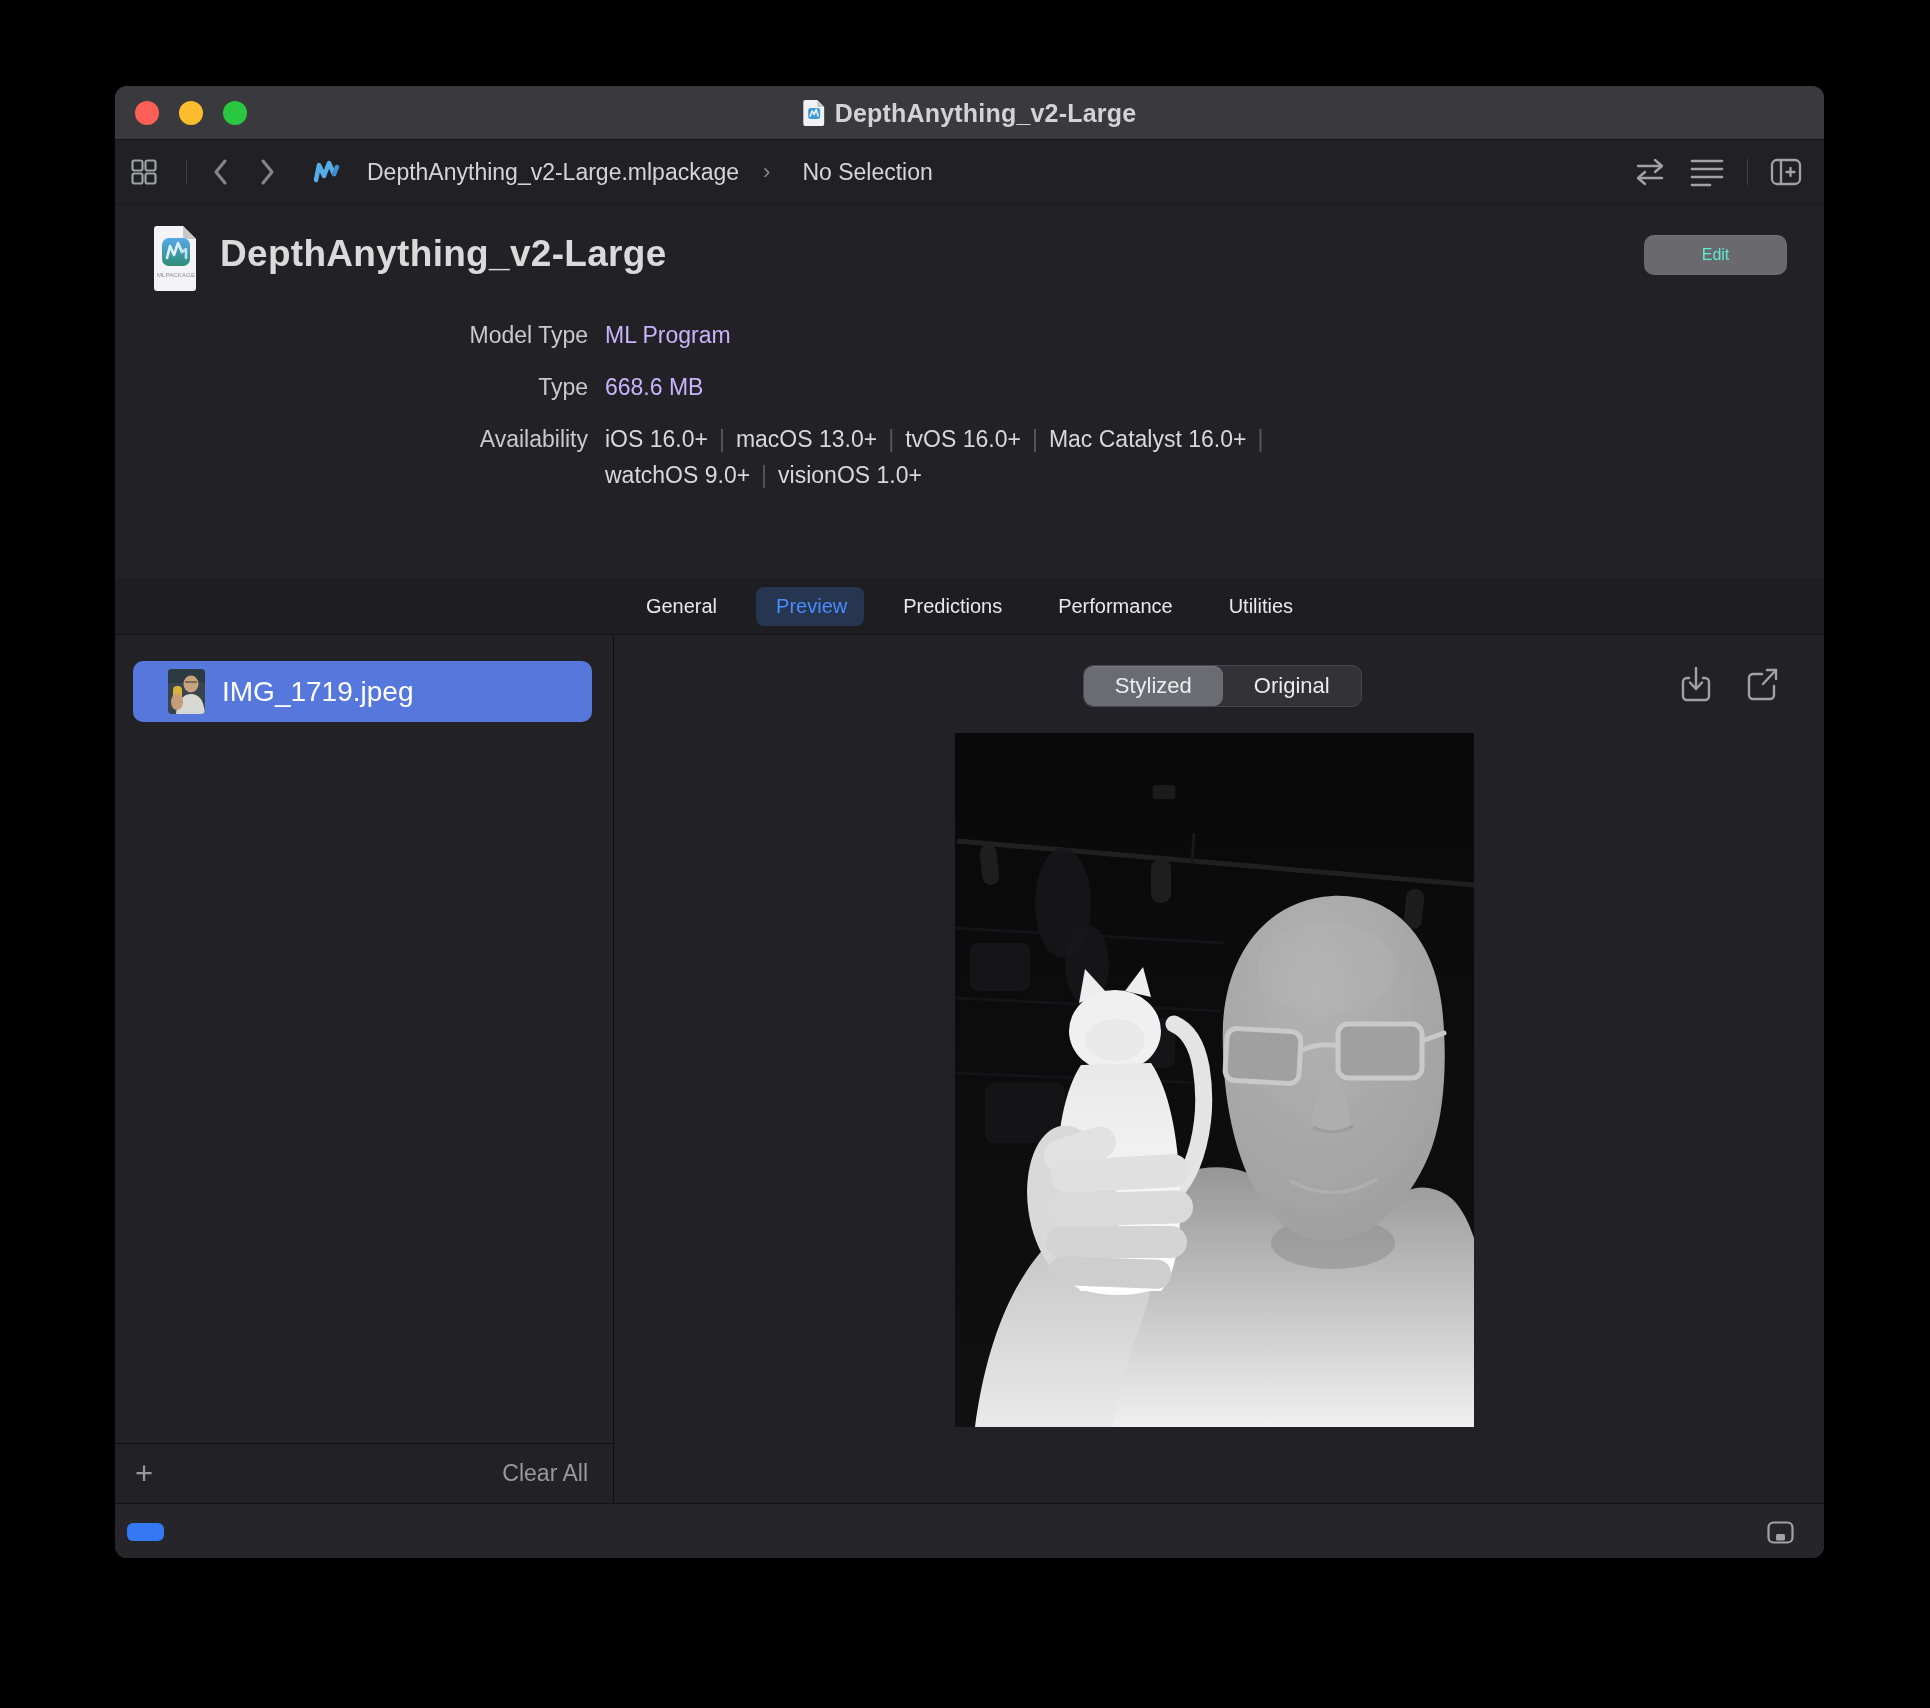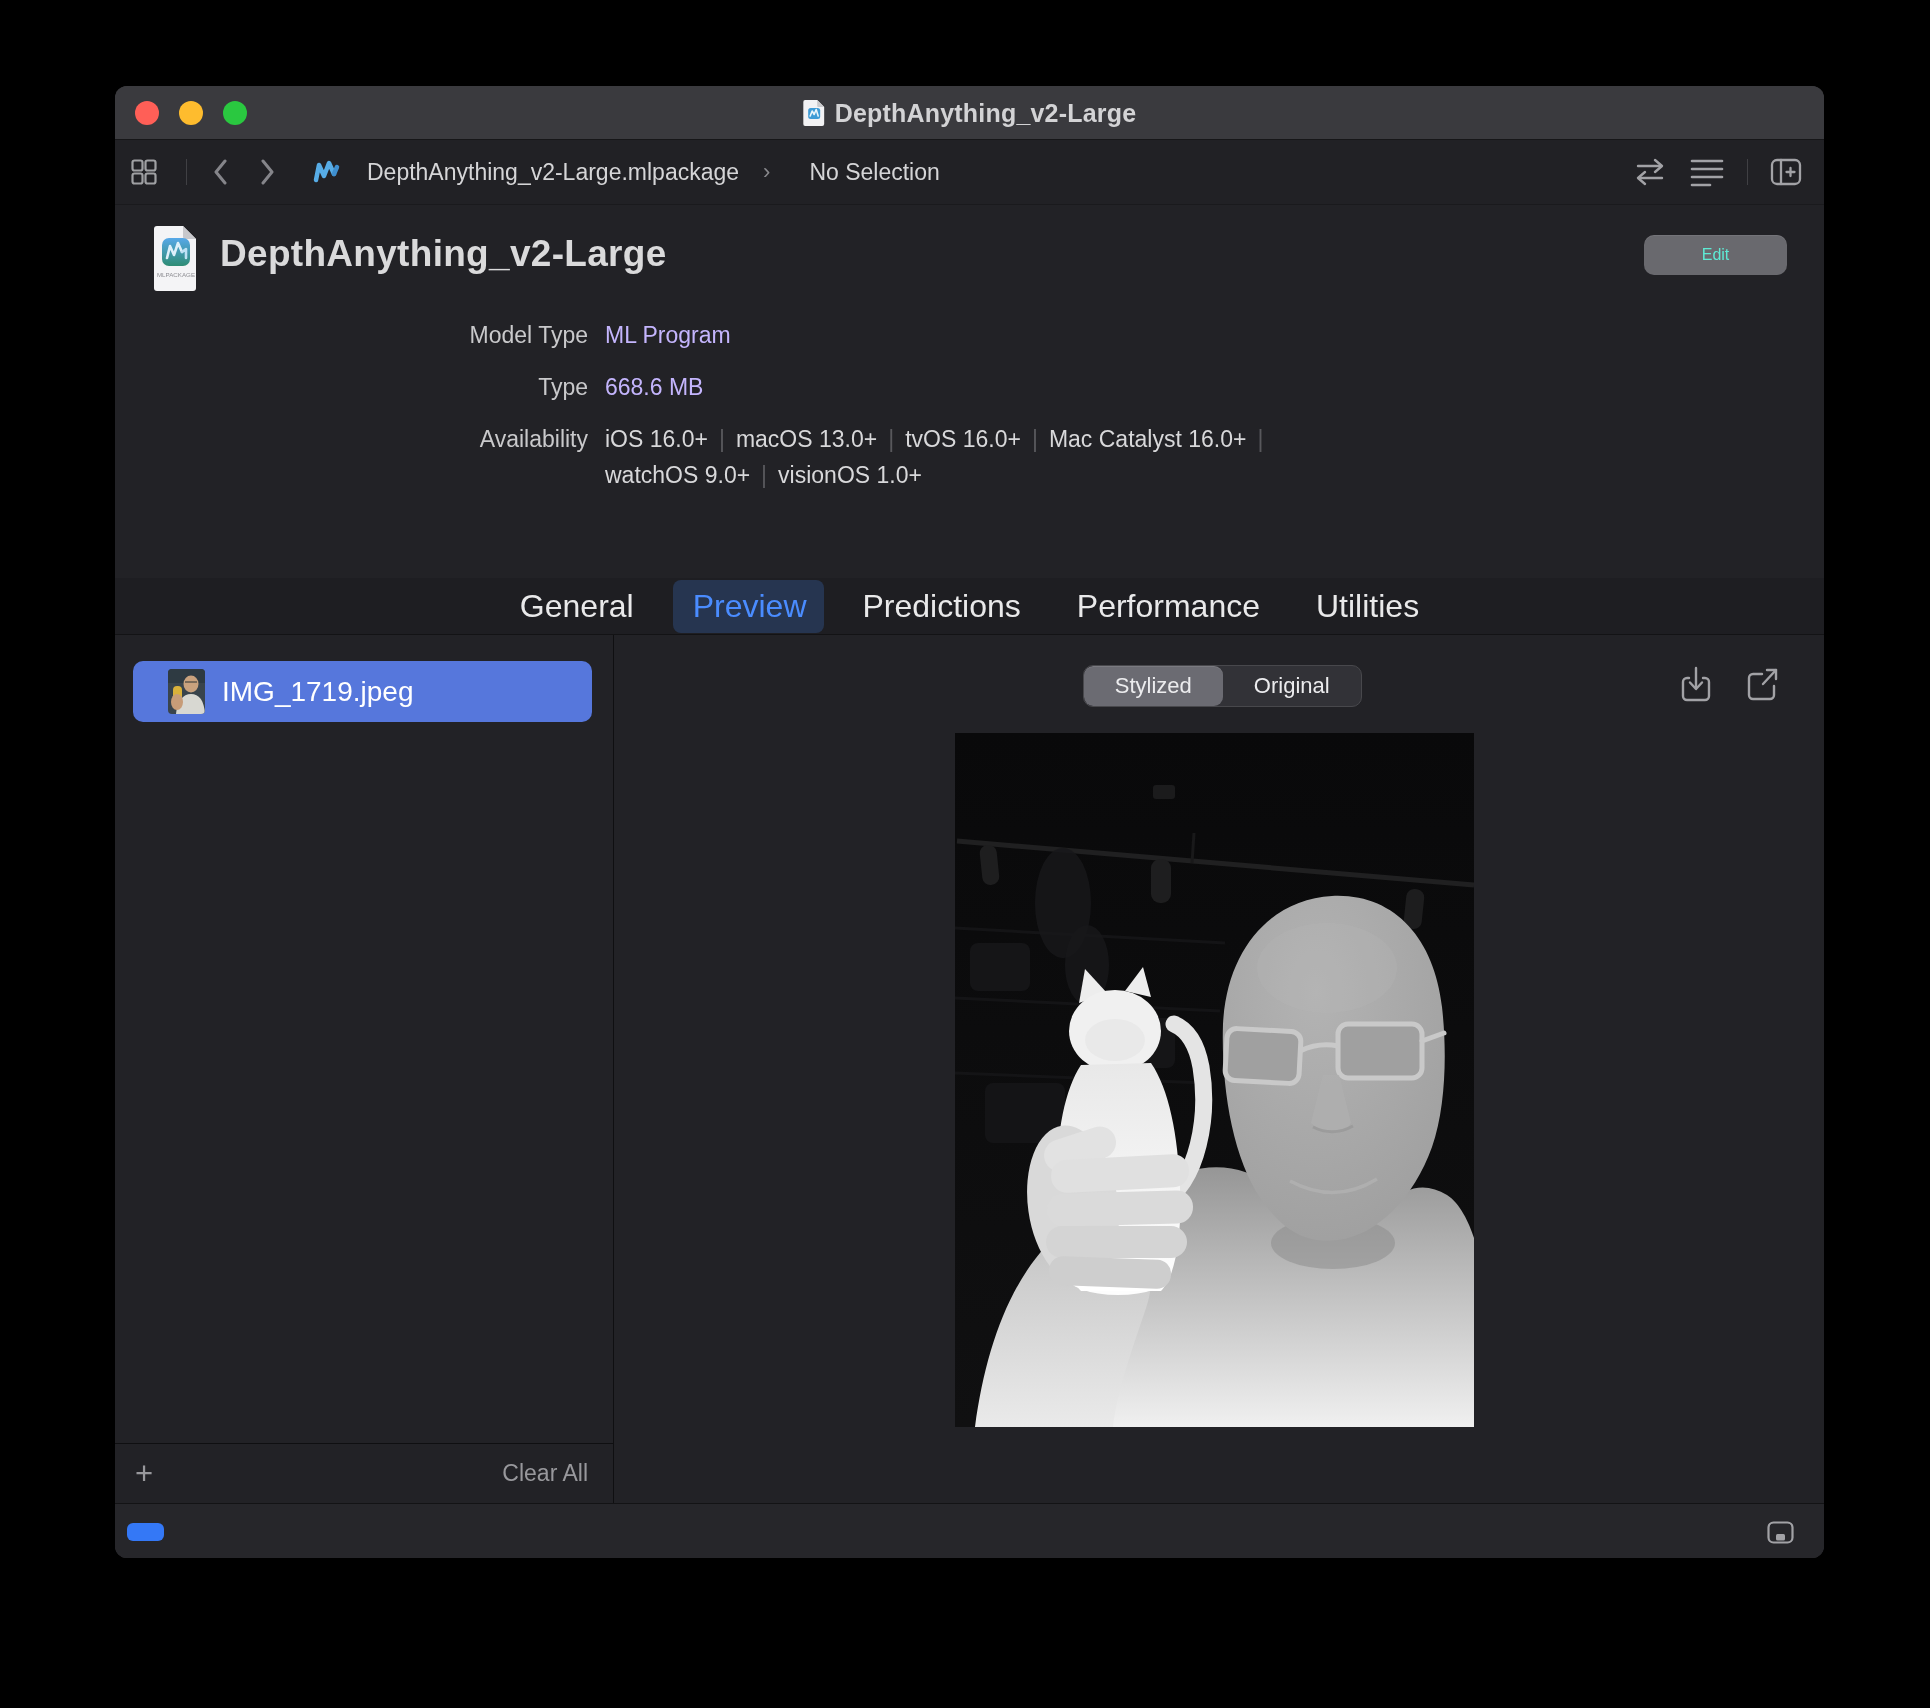--- a/index.html
+++ b/index.html
@@ -47,21 +47,21 @@
   .meta-row{display:flex;align-items:center;min-height:52px;font-size:23px;}
   .meta-row.avail{align-items:flex-start;}
   .meta-label{width:473px;text-align:right;color:#C9C9CB;flex:0 0 auto;}
   .meta-row.avail .meta-label{line-height:52px;}
   .meta-value{margin-left:17px;color:#c4b5fd;}
   .avail-lines{margin-left:17px;color:#D8D8DA;line-height:36px;padding-top:8px;}
   .avail-sep{color:#58585C;margin:0 11px;}
   
   .tabstrip{height:57px;background:#1E1E22;border-bottom:1px solid #131315;
     display:flex;align-items:center;justify-content:center;gap:22px;}
-  .tab{font-size:32px;color:#E9E9EA;padding:8px 17px;border-radius:8px;cursor:default;white-space:nowrap;}
+  .tab{font-size:20px;color:#E9E9EA;padding:8px 17px;border-radius:8px;cursor:default;white-space:nowrap;}
   .tab.active{color:var(--tab-active);background:var(--tab-active-bg);padding-left:20px;}
   
   .content{position:relative;height:868px;display:flex;background:#222226;}
   .sidebar{position:relative;width:499px;border-right:1px solid #0F0F11;flex:0 0 auto;}
   .file-item{position:absolute;left:18px;top:26px;width:459px;height:61px;border-radius:10px;
     background:var(--selection-blue);display:flex;align-items:center;padding-left:35px;}
   .thumb{width:37px;height:45px;border-radius:4px;overflow:hidden;margin-right:17px;flex:0 0 auto;}
   .file-name{font-size:28px;font-weight:500;color:#FFFFFF;}
   .sidebar-footer{position:absolute;left:0;right:0;bottom:0;height:60px;border-top:1px solid #0F0F11;
     display:flex;align-items:center;padding:0 14px;}
@@ -127,21 +127,21 @@
         </svg>
     </span>
     <span class="tb-btn" style="margin-left:26px;">
       <svg width="28" height="26" viewBox="0 0 28 26" fill="none" stroke="#57ACE6" stroke-width="4.5" stroke-linecap="round" stroke-linejoin="round">
         <path d="M3,21 L6,6 L11,17 L16,4 L21,15"></path>
         <path d="M21,15 L24,8" stroke="#3E8FD0"></path>
       </svg>
     </span>
     <span class="crumb-text">DepthAnything_v2-Large.mlpackage</span>
     <span class="crumb-chev">›</span>
-    <span class="crumb-text" style="margin-left:15px;">No Selection</span>
+    <span class="crumb-text" style="margin-left:8px;">No Selection</span>
 
     <div class="toolbar-right">
       <span class="tb-btn">
         <svg width="34" height="30" viewBox="0 0 34 30" fill="none" stroke="#A2A2A6" stroke-width="2.4" stroke-linecap="round" stroke-linejoin="round">
           <path d="M5,9 H27"></path>
             <path d="M22,3 L29,9 L22,15"></path>
           <path d="M29,21 H7"></path>
             <path d="M12,15 L5,21 L12,27"></path>
         </svg>
       </span>

